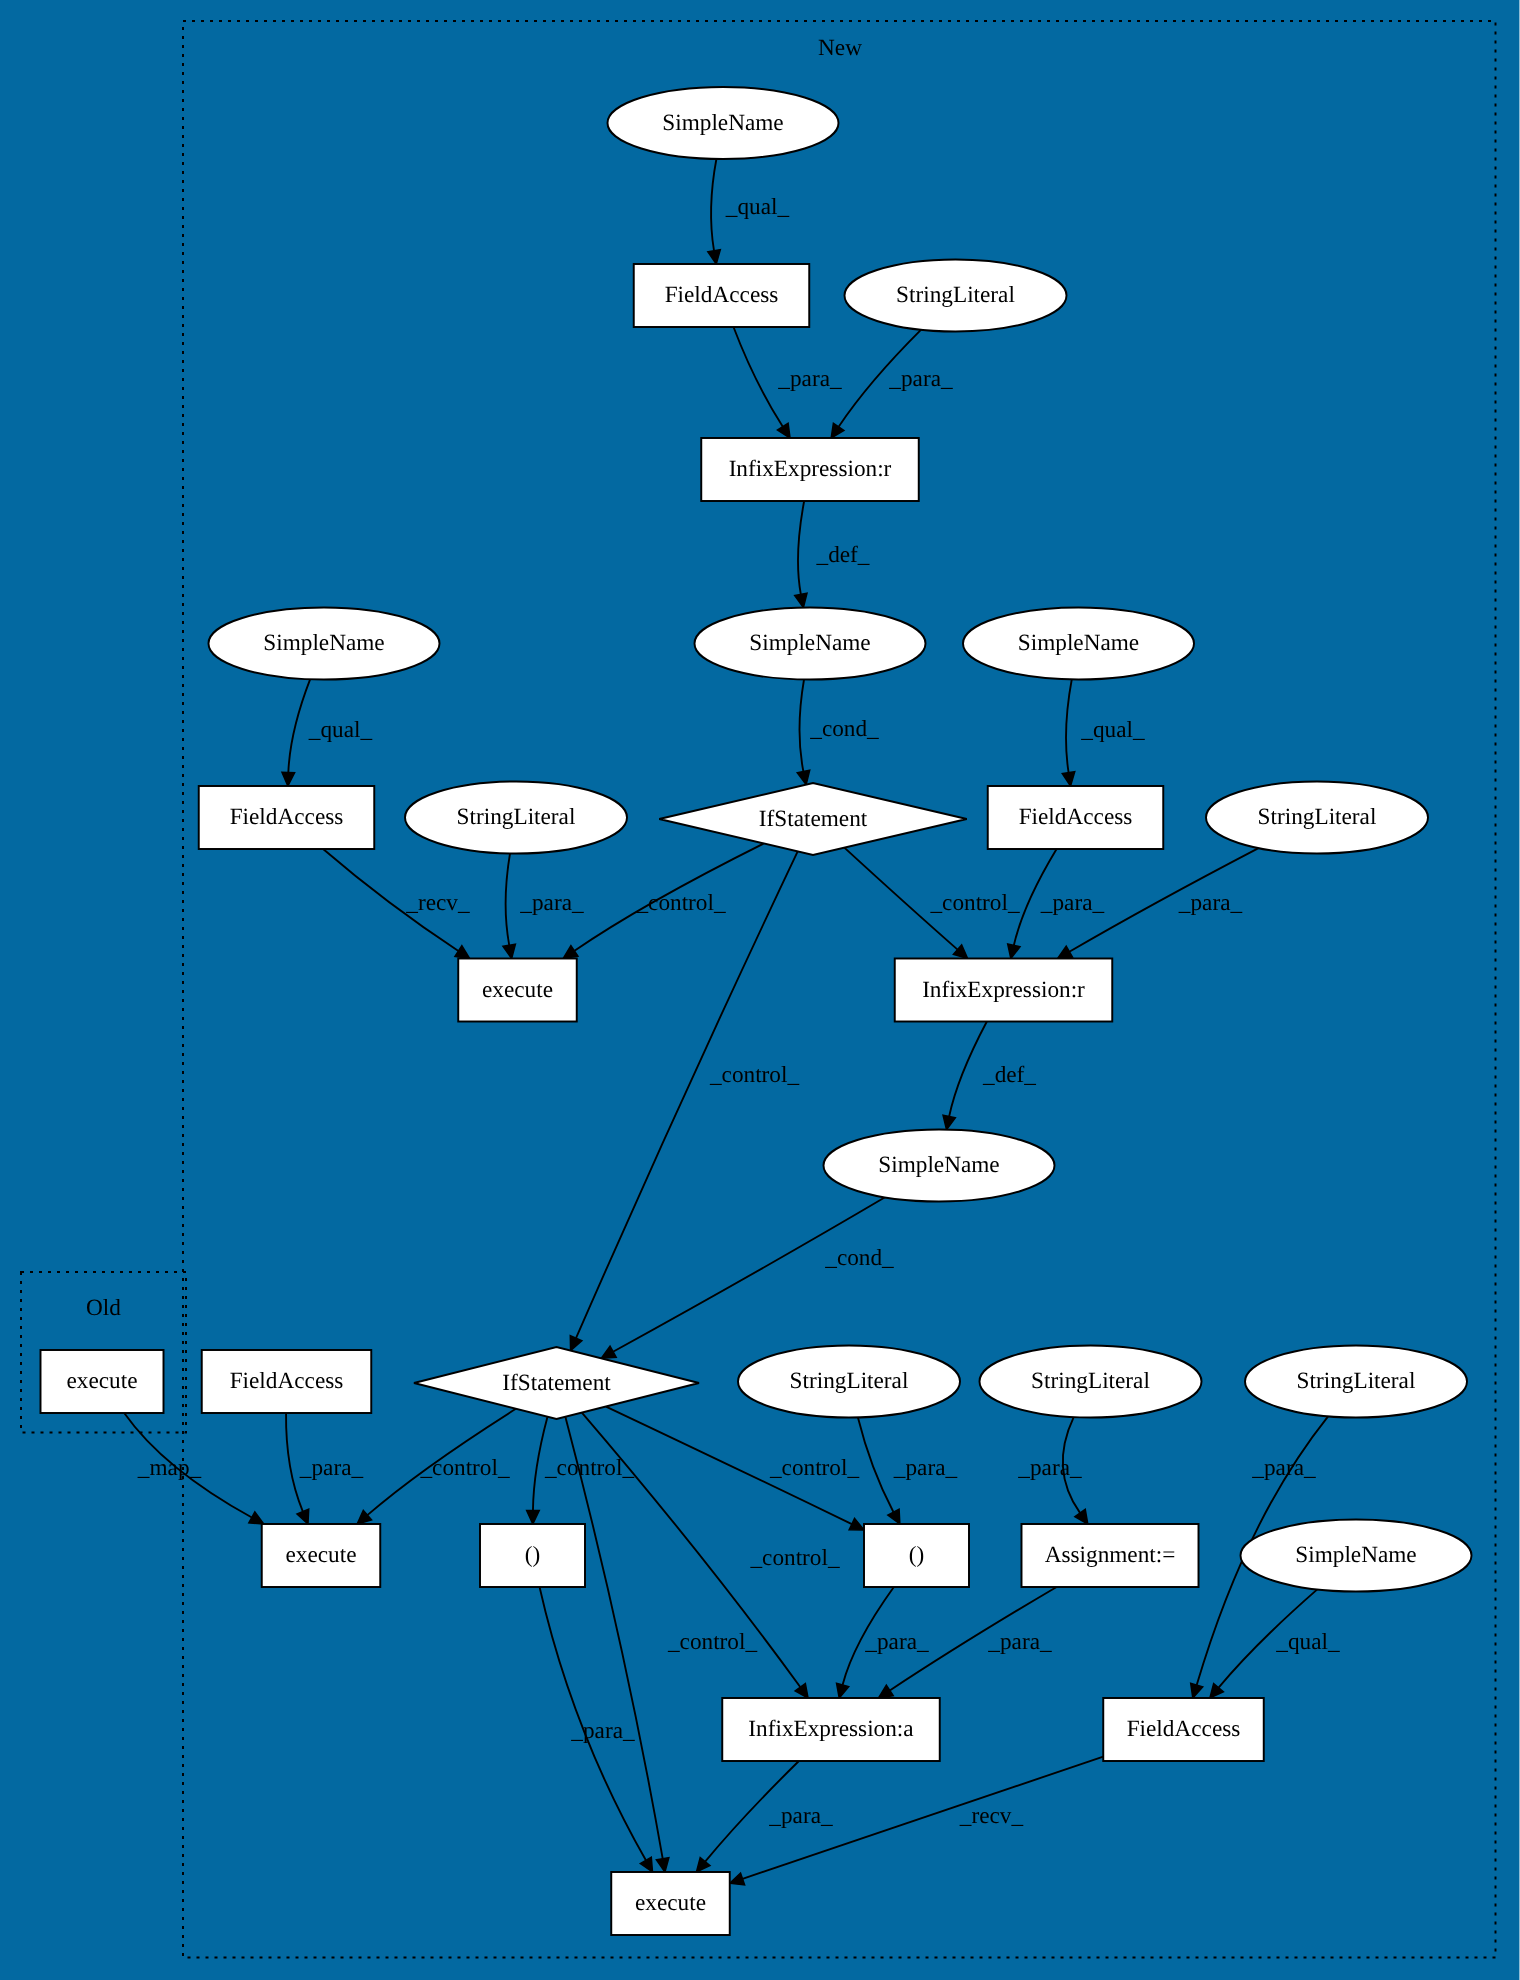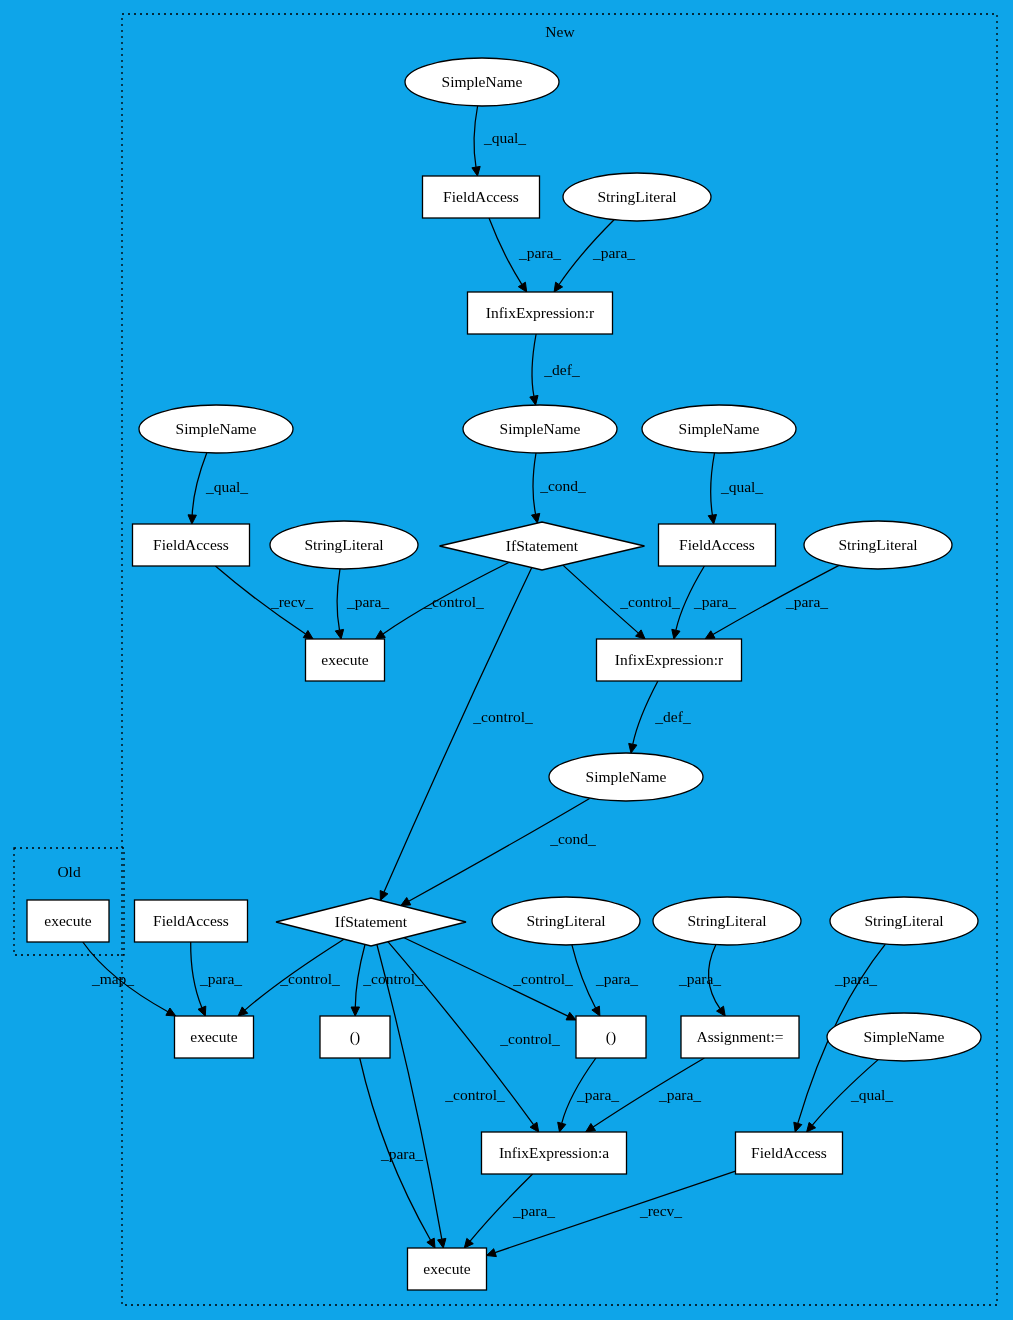--- a/index.html
+++ b/index.html
@@ -4,21 +4,21 @@
 <style>
   html, body {
     margin: 0;
     padding: 0;
     background: #ffffff;
   }
   #canvas {
     position: relative;
     width: 1013px;
     height: 1320px;
-    background: #0ea5e9;
+    background: #0369a1;
     font-family: "Liberation Serif", "DejaVu Serif", serif;
   }
   svg { display: block; }
   text {
     font-family: "Liberation Serif", "DejaVu Serif", serif;
     fill: #000000;
   }
   .node-label { font-size: 15.5px; text-anchor: middle; dominant-baseline: middle; }
   .edge-label { font-size: 15.5px; text-anchor: middle; dominant-baseline: middle; }
   .cluster-label { font-size: 15.5px; text-anchor: middle; dominant-baseline: middle; }

